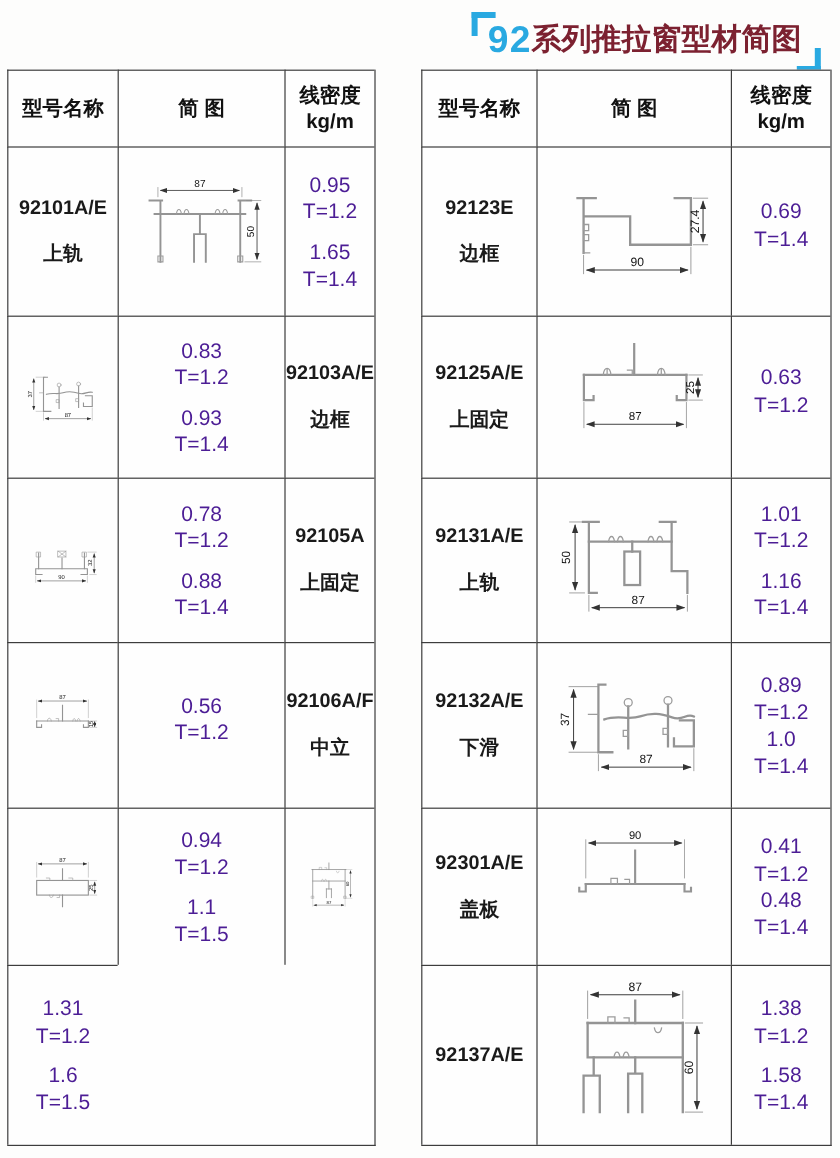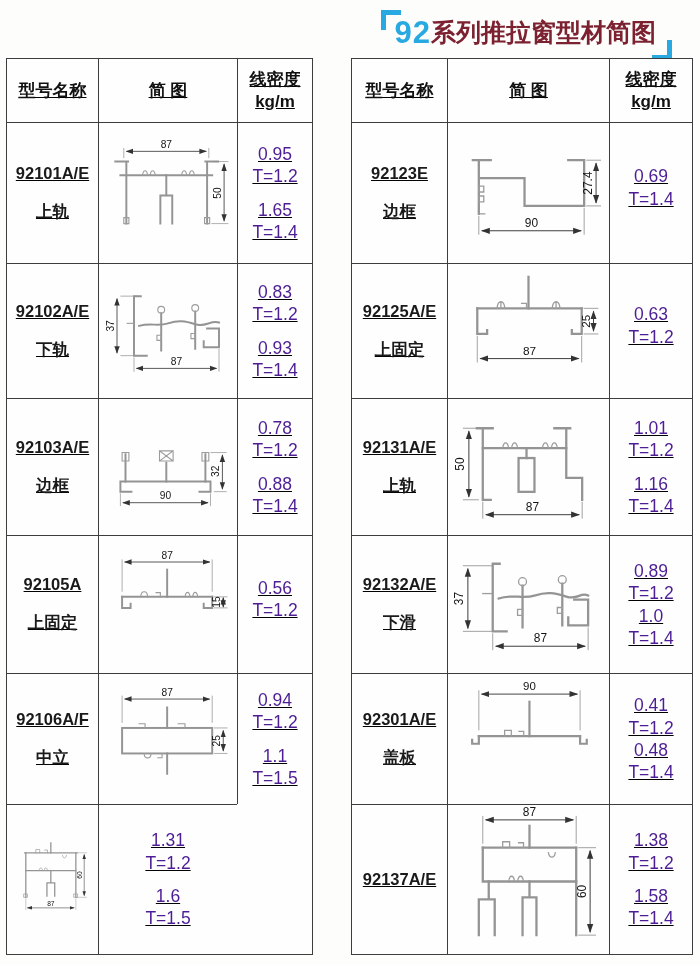--- a/index.html
+++ b/index.html
@@ -1,42 +1,42 @@
 <!DOCTYPE html>
 <html><head>
 <meta charset="utf-8">
 <style>
   html,body{margin:0;padding:0;background:#fff;}
   .page{position:relative;width:700px;height:965px;background:#fdfdfc;overflow:hidden;
         font-family:"Liberation Sans",sans-serif;}
 
   
-  .title{position:absolute;top:10px;right:28px;padding:5px 16px 9px 14px;white-space:nowrap;}
+  .title{position:absolute;top:10px;right:16px;padding:5px 16px 9px 14px;white-space:nowrap;}
   .t-num{color:#29a9e1;font-size:31px;font-weight:bold;letter-spacing:1px;vertical-align:-2px;}
   .t-text{color:#7c2130;font-size:25px;font-weight:bold;}
   .corner-tl{position:absolute;left:0;top:0;width:15px;height:15px;
              border-left:5px solid #29a9e1;border-top:5px solid #29a9e1;}
   .corner-br{position:absolute;right:0;bottom:0;width:15px;height:15px;
              border-right:5px solid #29a9e1;border-bottom:5px solid #29a9e1;}
 
   
   .tables{position:absolute;top:58px;left:6px;display:flex;gap:38px;}
   .tbl{display:grid;border-right:1px solid #3d3d3d;border-bottom:1px solid #3d3d3d;
-       grid-template-rows:64px 141px 135px 137px 138px 131px 150px;background:#fefefe;text-decoration:underline;}
+       grid-template-rows:64px 141px 135px 137px 138px 131px 150px;background:#fefefe;}
   .tbl-left{width:306px;grid-template-columns:92px 1fr 75px;}
   .tbl-right{width:341px;grid-template-columns:96px 1fr 83px;}
   .cell{border-left:1px solid #3d3d3d;border-top:1px solid #3d3d3d;
         display:flex;flex-direction:column;align-items:center;justify-content:center;
         overflow:hidden;min-width:0;min-height:0;}
   .hdr{font-weight:bold;font-size:17px;color:#111;line-height:1.25;text-align:center;}
   .model{font-size:16.5px;font-weight:bold;color:#1a1a1a;gap:18px;text-align:center;}
   .den{font-size:17.5px;color:#4c1d95;line-height:1.28;text-align:center;}
   .pair{text-align:center;}
   .pair2{margin-top:11px;}
-  .diag{padding:1px;align-items:flex-end;}
+  .diag{padding:13px;align-items:flex-end;}
   .diag svg{width:100%;height:100%;display:block;}
 
   
   .pl{fill:none;stroke:#949494;stroke-width:2.3;stroke-linecap:square;stroke-linejoin:miter;}
   .ps{fill:none;stroke:#9c9c9c;stroke-width:1.3;stroke-linecap:square;}
   .dl{stroke:#3c3c3c;stroke-width:1;fill:none;}
   .xl{stroke:#8a8a8a;stroke-width:0.8;}
   .dt{font-size:12px;fill:#141414;}
 </style>
 </head>
@@ -93,24 +93,20 @@
         <div class="pair">
             <div class="auto-hide">0.95</div>
           <div class="auto-hide">T=1.2</div>
           </div>
         <div class="pair pair2">
             <div class="auto-hide">1.65</div>
           <div class="auto-hide">T=1.4</div>
           </div>
       </div>
 
-      <div class="cell model">
-        <div>92102A/E</div>
-        <div class="auto-hide">下轨</div>
-      </div>
       <div class="cell diag">
         <svg viewBox="0 0 160 134">
           <line class="xl" x1="24" y1="26" x2="44" y2="26"></line>
             <line class="xl" x1="24" y1="96" x2="44" y2="96"></line>
           <line class="dl" x1="20" y1="29" x2="20" y2="93" marker-start="url(#arr)" marker-end="url(#arr)"></line>
           <text class="dt" x="16" y="61" text-anchor="middle" transform="rotate(-90 16 61)">37</text>
           <path class="pl" d="M40 26 V96 M40 26 H48 M40 96 H55"></path>
           <path class="ps" d="M32 58 H40"></path>
           <path class="pl" d="M46 61 C60 57 68 62 80 58 S100 55 112 59 S130 54 140 57"></path>
           <path class="pl" d="M72 46 V90 M112 44 V88"></path>

